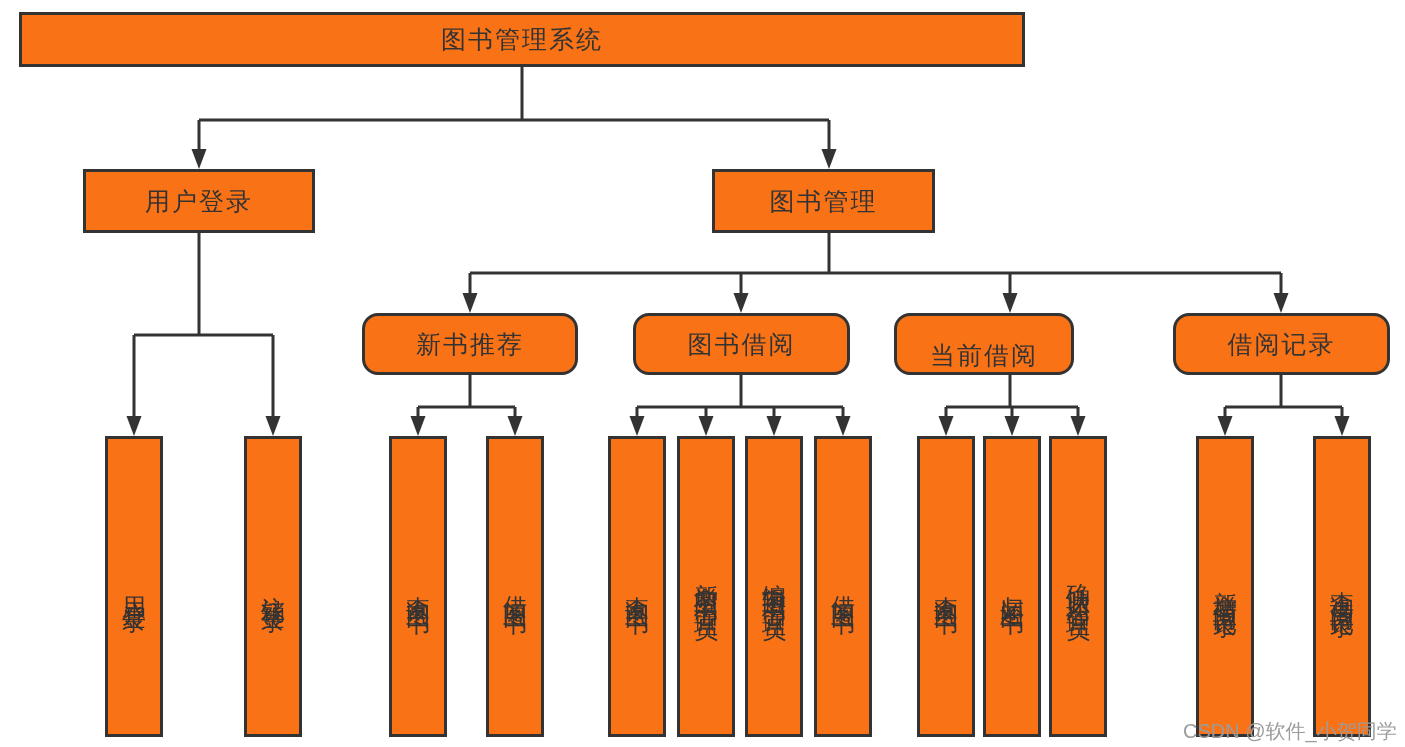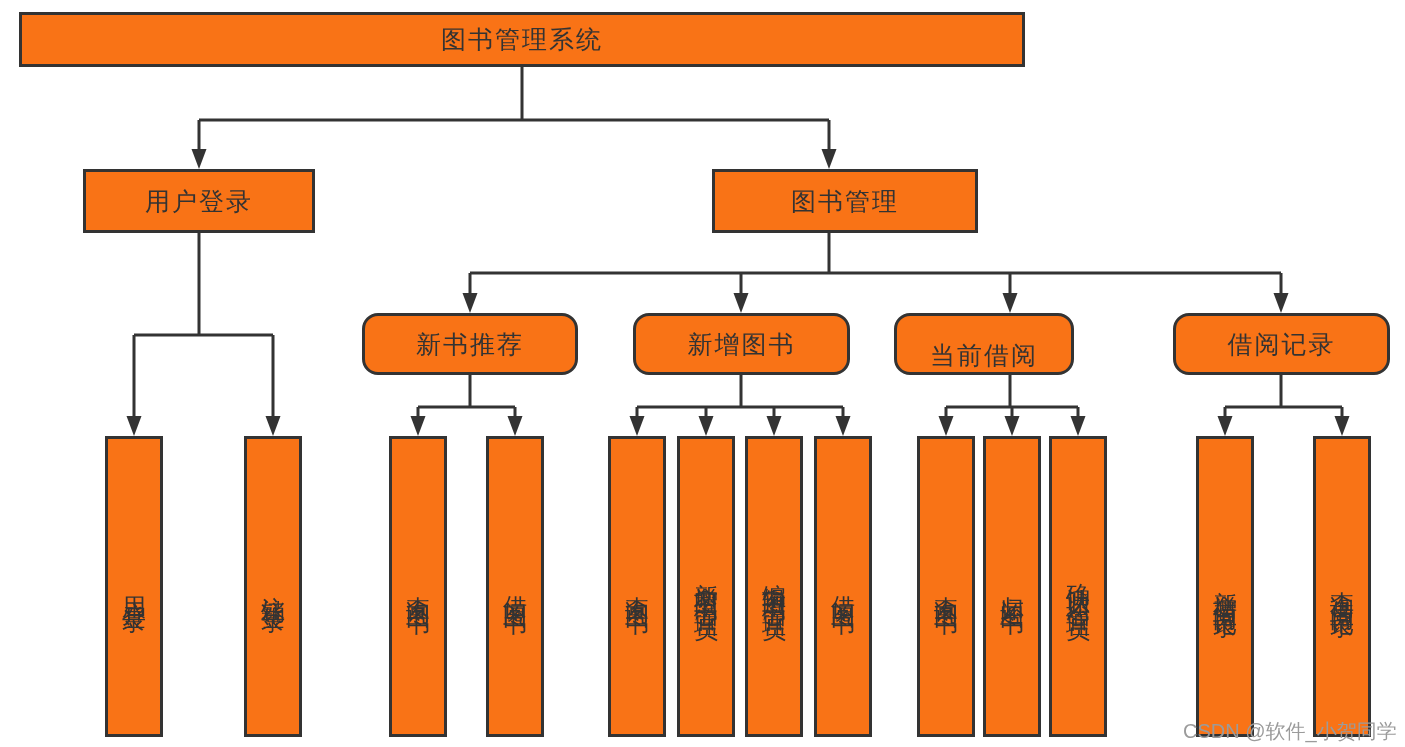--- a/index.html
+++ b/index.html
@@ -103,29 +103,29 @@
              M1334.5 416 L1349.5 416 L1342 436 Z"></path>
   </svg>
 
   <div class="node hnode root">
     <span>图书管理系统</span>
   </div>
 
   <div class="node hnode l2" style="left:83px;width:232px;">
     <span>用户登录</span>
   </div>
-  <div class="node hnode l2" style="left:712px;width:266px;text-align:right;">
+  <div class="node hnode l2" style="left:712px;width:223px;text-align:right;">
     <span>图书管理</span>
   </div>
 
   <div class="node hnode l3" style="left:362px;width:216px;">
     <span>新书推荐</span>
   </div>
   <div class="node hnode l3" style="left:633px;width:217px;">
-    <span>新增图书</span>
+    <span>图书借阅</span>
   </div>
   <div class="node hnode l3" style="left:894px;width:180px;align-items:flex-end;">
     <span>当前借阅</span>
   </div>
   <div class="node hnode l3" style="left:1173px;width:217px;">
     <span>借阅记录</span>
   </div>
 
   <div class="node leaf" style="left:105px;">
     <span class="vtext">用户登录</span>

